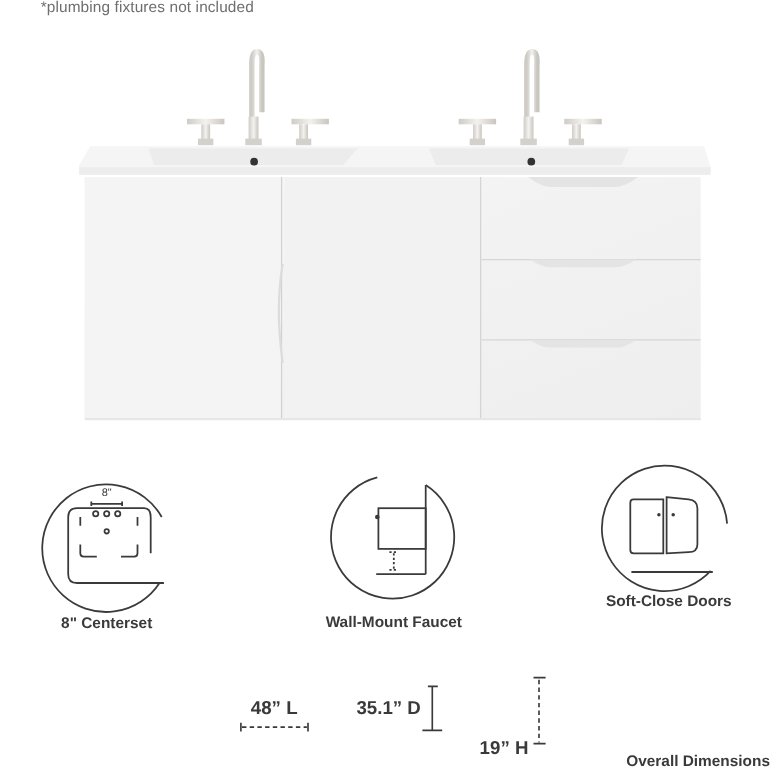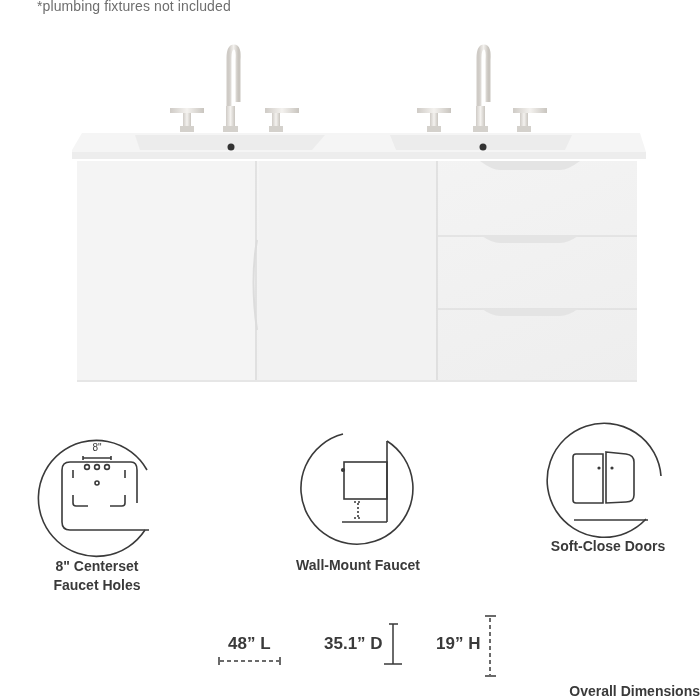--- a/index.html
+++ b/index.html
@@ -119,21 +119,20 @@
       <circle cx="97" cy="467" r="2.4"></circle>
       <circle cx="107" cy="467" r="2.4"></circle>
       <circle cx="97" cy="483" r="2"></circle>
 
       <path d="M83 456 L83 460 M83 458 L111 458 M111 456 L111 460" stroke-dasharray="0"></path>
     </g>
     <text x="97" y="451" font-size="10" text-anchor="middle" fill="#3a3a3a" font-family="Liberation Sans, sans-serif">8"</text>
   </svg>
   <div class="feature-label" style="left:32px;top:557px;width:130px;">
     <div>8" Centerset</div>
-    <div>Faucet Holes</div>
   </div>
 </div>
 
 <div class="feature" style="left:0;top:0;">
   <svg width="700" height="700" style="position:absolute;left:0;top:0;" viewBox="0 0 700 700">
     <g fill="none" stroke="#3a3a3a" stroke-width="1.6">
       <path d="M343 434 A56 56 0 1 0 387 441"></path>
       <path d="M387 441 L387 522"></path>
       <rect x="344" y="462" width="43" height="37"></rect>
       <circle cx="343" cy="470" r="1.3" fill="#3a3a3a"></circle>
@@ -154,21 +153,21 @@
       <circle cx="599" cy="468" r="0.8" fill="#3a3a3a"></circle>
       <circle cx="612" cy="468" r="0.8" fill="#3a3a3a"></circle>
     </g>
   </svg>
   <div class="feature-label" style="left:533px;top:537px;width:150px;">Soft-Close Doors</div>
 </div>
 
 <div>
   <div class="dim-value" style="left:228px;top:634px;">48” L</div>
   <div class="dim-value" style="left:324px;top:634px;">35.1” D</div>
-  <div class="dim-value" style="left:436px;top:634px;">19” H</div>
+  <div class="dim-value" style="left:436px;top:670px;">19” H</div>
   <svg width="700" height="700" style="position:absolute;left:0;top:0;" viewBox="0 0 700 700">
     <g fill="none" stroke="#3a3a3a" stroke-width="1.5">
 
       <path d="M219 657 L219 665 M280 657 L280 665"></path>
       <path d="M220 661 L279 661" stroke-dasharray="4 3"></path>
 
       <path d="M389 624 L398 624 M393 624 L393 664 M384 664 L402 664" stroke-dasharray="0"></path>
 
       <path d="M485 616 L496 616 M485 676 L496 676"></path>
       <path d="M490 618 L490 675" stroke-dasharray="4 3"></path>

